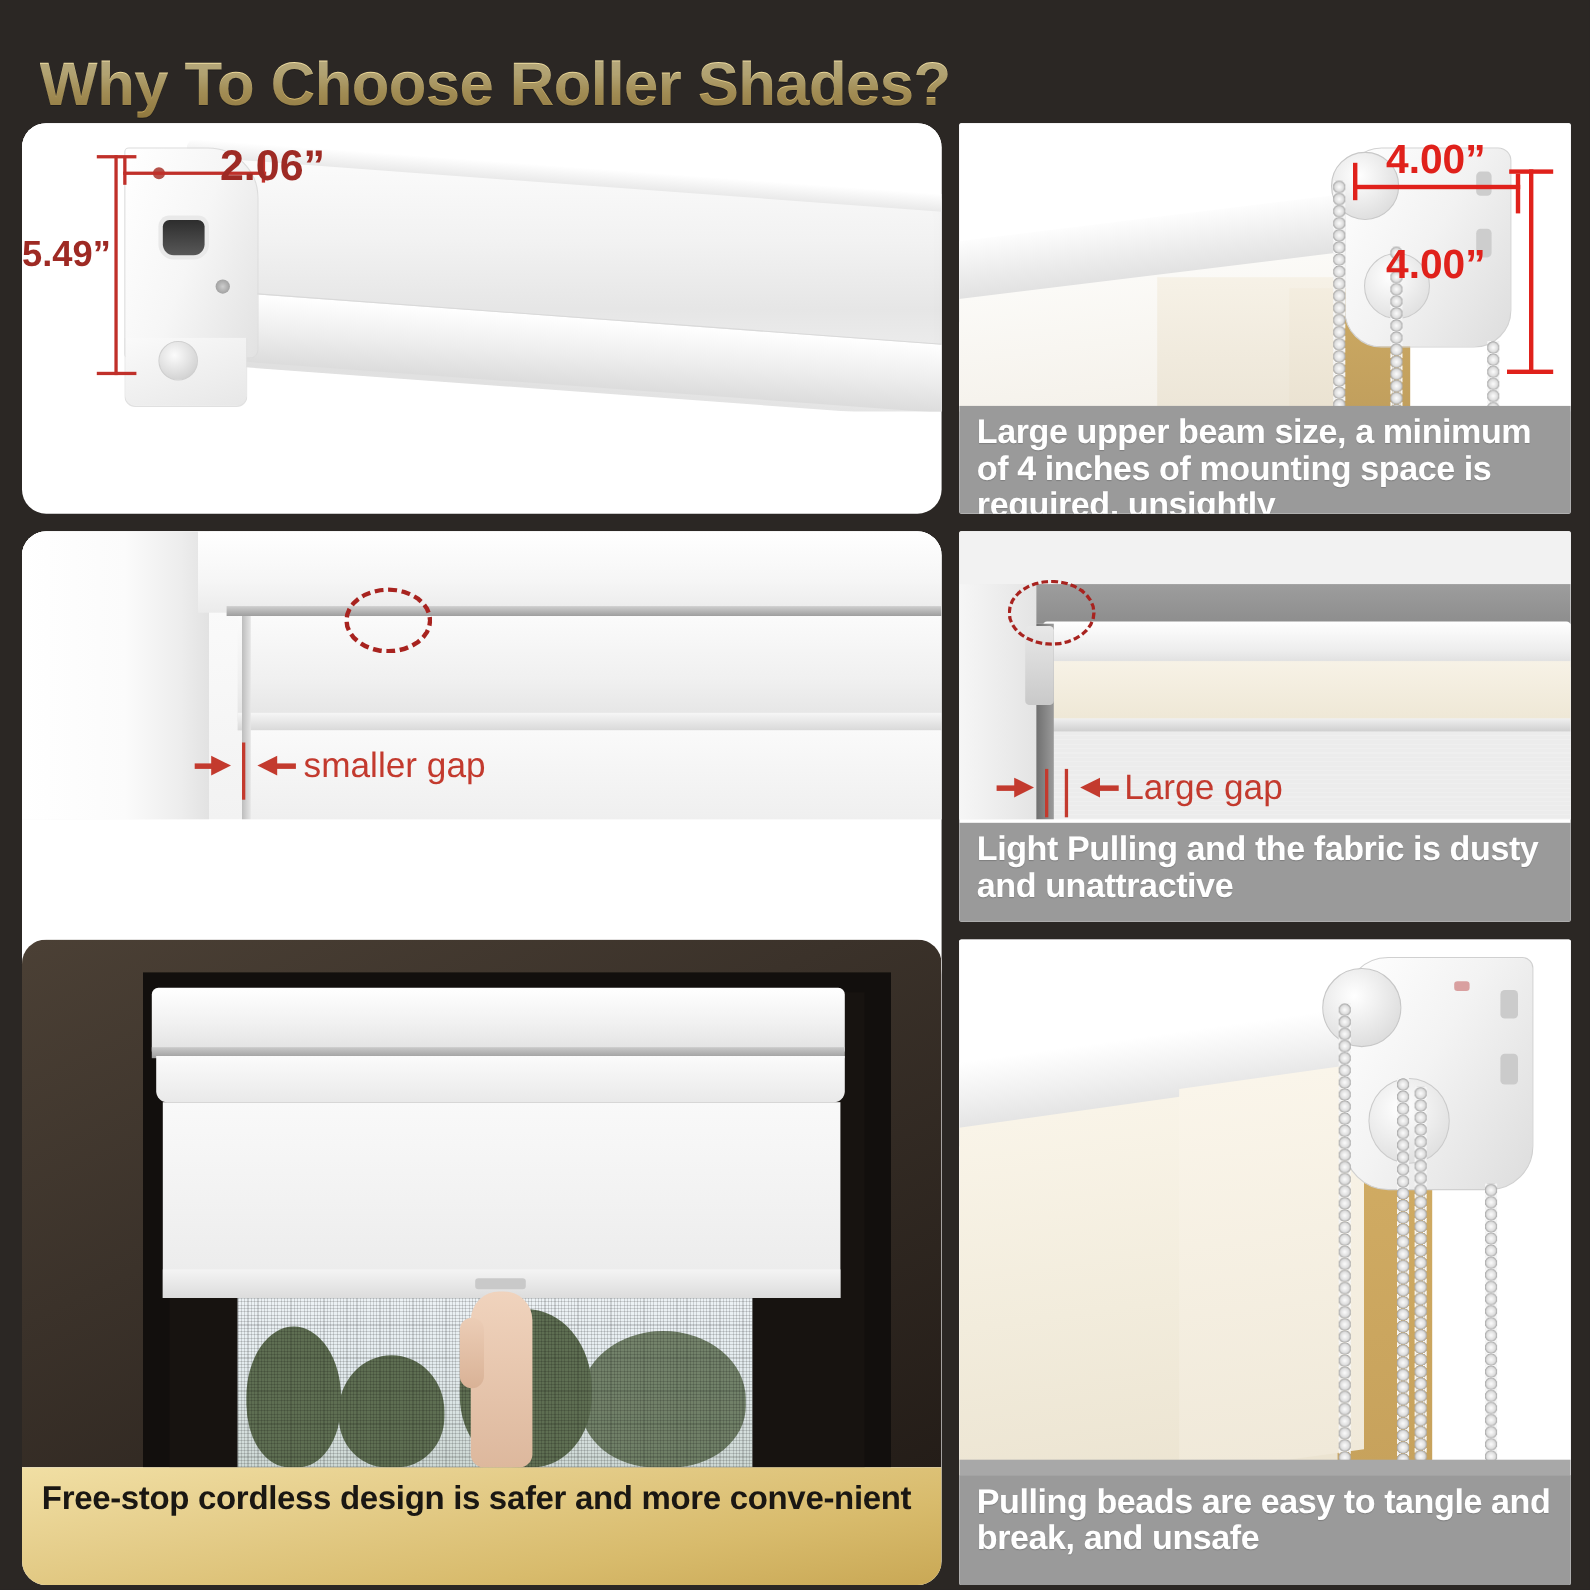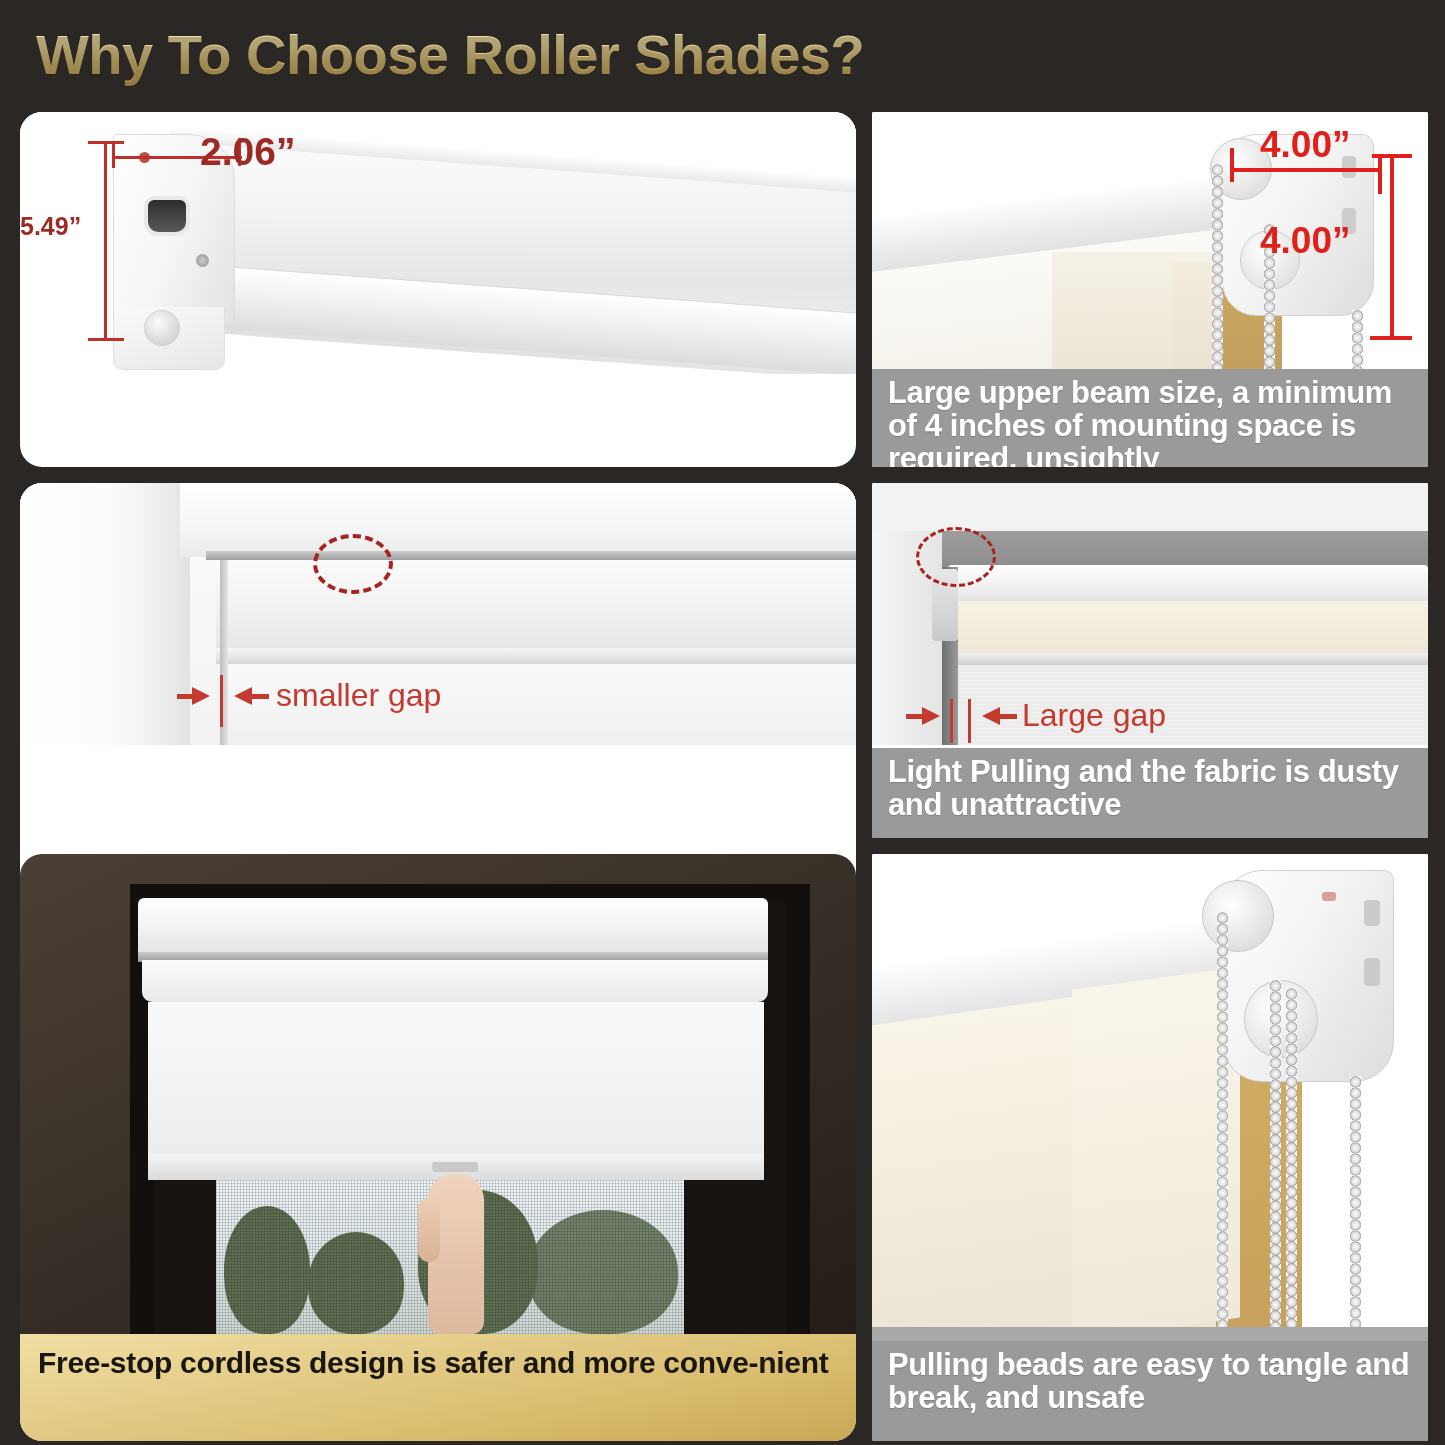--- a/index.html
+++ b/index.html
@@ -7,21 +7,21 @@
     width:1445px;height:1445px;
     background:#2b2724;
     font-family:"Liberation Sans",sans-serif;
     overflow:hidden;
     position:relative;
   }
 
   
   .title-bar{
     position:absolute;left:0;top:0;width:1445px;height:108px;
-    display:flex;align-items:center;
+    display:flex;align-items:flex-end;
   }
   .title-text{
     margin-left:36px;
     font-size:56px;font-weight:bold;letter-spacing:-0.5px;
     background:linear-gradient(180deg,#f7e9b4 0%,#ecd897 38%,#d8bc72 62%,#bf9f52 100%);
     -webkit-background-clip:text;background-clip:text;
     color:#e3cc8c;
     -webkit-text-fill-color:transparent;
     text-shadow:0 1px 0 rgba(0,0,0,0.25);
     white-space:nowrap;
@@ -151,21 +151,21 @@
       <div style="position:absolute;left:119px;top:40px;width:11px;height:11px;border-radius:50%;
                   background:#b5514a;"></div>
       <div style="position:absolute;left:176px;top:142px;width:13px;height:13px;border-radius:50%;
                   background:radial-gradient(circle,#cdcdcd,#8f8f8f);"></div>
       <div style="position:absolute;left:124px;top:198px;width:34px;height:34px;border-radius:50%;
                   background:radial-gradient(circle at 40% 35%,#fbfbfb,#c6c6c6);border:1px solid #cfcfcf;"></div>
 
       <div class="rline" style="left:84px;top:29px;width:3px;height:200px;"></div>
       <div class="rline" style="left:68px;top:29px;width:36px;height:3px;"></div>
       <div class="rline" style="left:68px;top:226px;width:36px;height:3px;"></div>
-      <div class="dim dark" style="left:0px;top:100px;font-size:25px;">5.49”</div>
+      <div class="dim dark" style="left:0px;top:100px;font-size:33px;">5.49”</div>
 
       <div class="rline" style="left:92px;top:44px;width:130px;height:3px;"></div>
       <div class="rline" style="left:92px;top:30px;width:3px;height:26px;"></div>
       <div class="rline" style="left:218px;top:26px;width:3px;height:28px;"></div>
       <div class="dim dark" style="left:180px;top:18px;font-size:39px;">2.06”</div>
     </div>
 
   </div>
 
   <div class="card right" style="left:872px;top:4px;width:556px;height:355px;">

